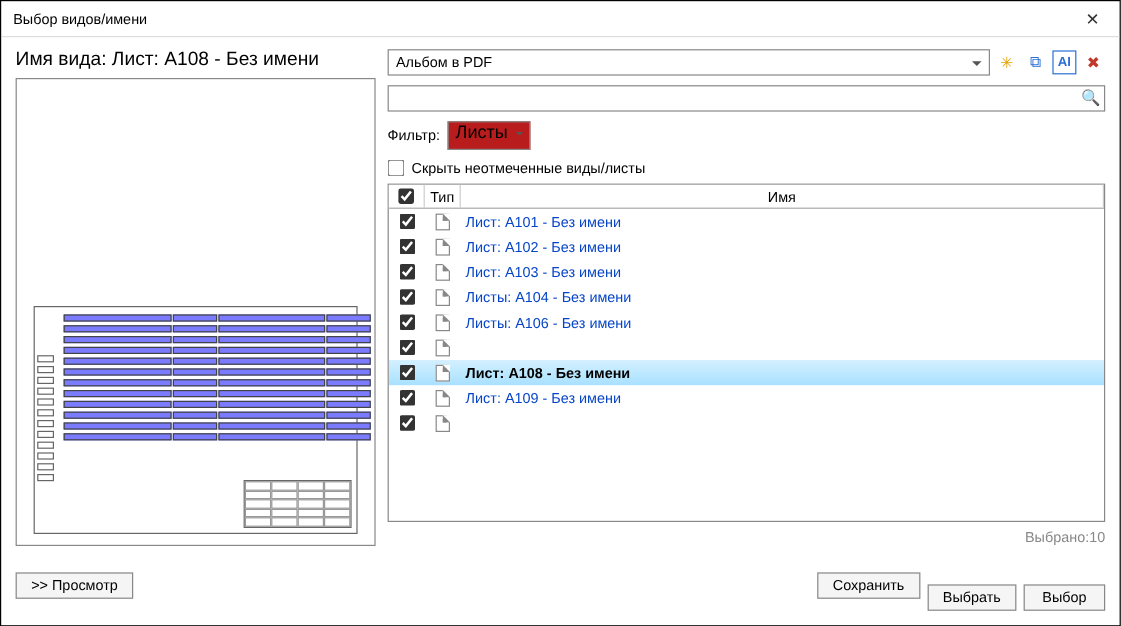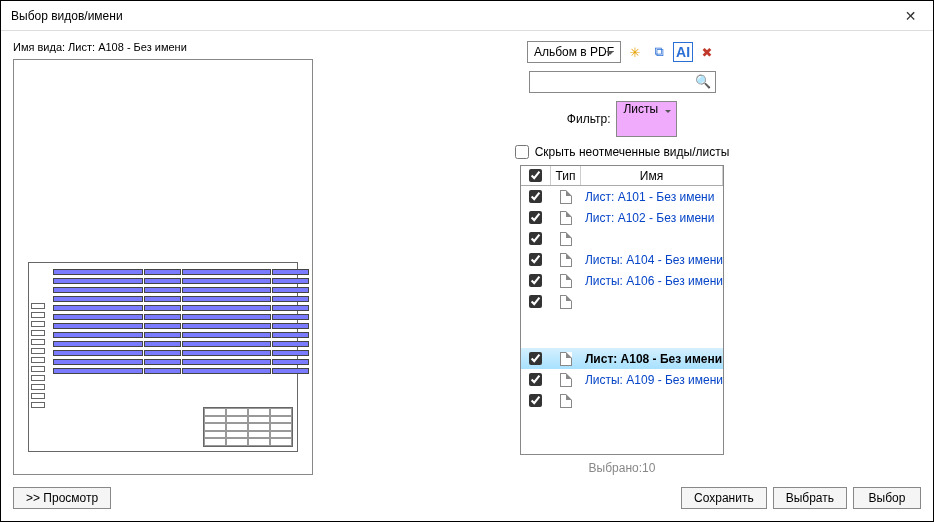--- a/index.html
+++ b/index.html
@@ -32,21 +32,21 @@
     display: flex;
     padding: 10px 12px 6px 12px;
     gap: 10px;
     min-height: 0;
   }
   .left {
     width: 300px;
     display: flex;
     flex-direction: column;
   }
-  .viewname { font-size: 11px; margin-bottom: 6px; }
+  .viewname { font-size: 16px; margin-bottom: 6px; }
   .preview-box {
     flex: 1;
     border: 1px solid #888;
     background: #fff;
     display:flex; align-items:center; justify-content:center;
     overflow:hidden;
   }
   .sheet-thumb {
     width: 270px; height: 190px;
     border: 1px solid #666;
@@ -64,74 +64,73 @@
     display:grid; grid-template:repeat(5,1fr)/repeat(4,1fr);
   }
   .thumb-titleblock div{border:0.5px solid #999;}
   .thumb-left-col { position:absolute; left:2px; top:40px; width:14px; bottom:50px; }
   .thumb-left-col .stub{height:6px; border:0.5px solid #666; margin-bottom:3px; background:#fff;}
   .right {
     flex: 1;
     display: flex;
     flex-direction: column;
     min-width: 0;
-    align-items: center;
   }
   .toprow { display:flex; align-items:center; gap:4px; margin-bottom:8px;}
   .combo {
     flex:1; height:22px; border:1px solid #888; background:#fff;
     display:flex; align-items:center; padding:0 6px; font-size:12px;
     position:relative;
   }
   .combo::after{content:""; position:absolute; right:6px; top:9px; border:4px solid transparent; border-top-color:#555;}
   .iconbtn {
     width:20px; height:20px; display:flex; align-items:center; justify-content:center;
     font-size:13px; cursor:pointer;
   }
   .searchrow { margin-bottom:8px; position:relative;}
   .search {
     width:100%; height:22px; border:1px solid #888; padding:0 24px 0 6px; font-size:12px;
   }
   .searchicon{position:absolute; right:4px; top:3px; font-size:13px; color:#555;}
   .filterrow{ display:flex; align-items:center; gap:6px; margin-bottom:8px;}
-  .filtersel{ height:36px; border:1px solid #888; padding:0 18px 0 6px; font-size:12px; background:#f0abfc; position:relative;}
+  .filtersel{ height:24px; border:1px solid #888; padding:0 18px 0 6px; font-size:15px; background:#b91c1c; position:relative;}
   .filtersel::after{content:""; position:absolute; right:5px; top:8px; border:3px solid transparent; border-top-color:#555;}
   .hiderow{display:flex; align-items:center; gap:6px; margin-bottom:6px;}
   .hiderow input[type=checkbox]{width:14px;height:14px;}
   .grid {
     flex:1; border:1px solid #888; background:#fff; display:flex; flex-direction:column;
     min-height:0;
   }
   .ghead{display:flex; height:20px; border-bottom:1px solid #aaa; background:#fff;}
   .ghead .col{border-right:1px solid #ccc; display:flex; align-items:center; justify-content:center; font-size:12px;}
   .col-chk{width:30px;}
   .col-type{width:30px;}
   .col-name{flex:1;}
   .gbody{flex:1; overflow:auto;}
   .row{display:flex; height:21px; align-items:center;}
   .row .cell{display:flex; align-items:center;}
   .row .cell.col-chk{width:30px; justify-content:center;}
   .row .cell.col-type{width:30px; justify-content:center; color:#777;}
   .row .cell.col-name{flex:1; padding-left:4px;}
   .row .link{color:#0645c8; font-size:12px;}
-  .row.selected{background:linear-gradient(#d4f0ff,#a8e1ff);margin-top:36px;}
+  .row.selected{background:linear-gradient(#d4f0ff,#a8e1ff);}
   .row.selected .link{color:#000; font-weight:bold;}
   .sheet-icon{width:12px;height:14px;border:1px solid #888;position:relative;background:#fff;}
   .sheet-icon::before{content:"";position:absolute;right:-1px;top:-1px;border:3px solid #fff;border-left-color:#888;border-bottom-color:#888;}
   .footer-right{ text-align:right; margin-top:6px; color:#888; font-size:12px;}
   .buttons{
     display:flex; padding:6px 12px 12px 12px; align-items:center;
   }
   .btn{
     height:22px; padding:0 12px; border:1px solid #888; background:#f5f5f5;
     font-size:12px; cursor:pointer; min-width:68px;
   }
   .btn.preview{min-width:auto;text-align:center;}
   .spacer{flex:1;}
-  .buttons .btn + .btn { margin-left:6px; }
+  .buttons .btn + .btn { margin-left:6px;margin-top:20px; }
   input[type=checkbox]{accent-color:#333;}
 </style>
 </head>
 <body>
 
 <div class="titlebar">
   <span class="title">Выбор видов/имени</span>
   <div class="close">✕</div>
 </div>
 
@@ -254,21 +253,21 @@
     </div>
   </div>
 
   <div class="right">
     <div class="toprow">
       <div class="combo">
         <span>Альбом в PDF</span>
       </div>
       <div class="iconbtn" style="color:#e6a100;">✳</div>
       <div class="iconbtn" style="color:#2a6fd6;">⧉</div>
-      <div class="iconbtn" style="border:1px solid #2a6fd6;color:#2a6fd6;font-size:14px;font-weight:bold;">AI</div>
+      <div class="iconbtn" style="border:1px solid #2a6fd6;color:#2a6fd6;font-size:11px;font-weight:bold;">AI</div>
       <div class="iconbtn" style="color:#c0392b;">✖</div>
     </div>
     <div class="searchrow">
       <input class="search" type="text" placeholder="" style="">
       <span class="searchicon">🔍</span>
     </div>
     <div class="filterrow">
       <span>Фильтр:</span>
       <div class="filtersel">
         <span>Листы</span>
@@ -309,20 +308,23 @@
               <span class="link">Лист: А102 - Без имени</span>
             </div>
           </div>
           <div class="row">
             <div class="cell col-chk">
               <input type="checkbox" checked="" style="">
             </div>
             <div class="cell col-type">
               <span class="sheet-icon"></span>
             </div>
+            <div class="cell col-name">
+              <span class="link">Лист: А103 - Без имени</span>
+            </div>
           </div>
           <div class="row">
             <div class="cell col-chk">
               <input type="checkbox" checked="" style="">
             </div>
             <div class="cell col-type">
               <span class="sheet-icon"></span>
             </div>
             <div class="cell col-name">
               <span class="link">Листы: А104 - Без имени</span>
@@ -359,21 +361,21 @@
             </div>
           </div>
           <div class="row">
             <div class="cell col-chk">
               <input type="checkbox" checked="" style="">
             </div>
             <div class="cell col-type">
               <span class="sheet-icon"></span>
             </div>
             <div class="cell col-name">
-              <span class="link">Листы: А109 - Без имени</span>
+              <span class="link">Лист: А109 - Без имени</span>
             </div>
           </div>
           <div class="row">
             <div class="cell col-chk">
               <input type="checkbox" checked="" style="">
             </div>
             <div class="cell col-type">
               <span class="sheet-icon"></span>
             </div>
           </div>

